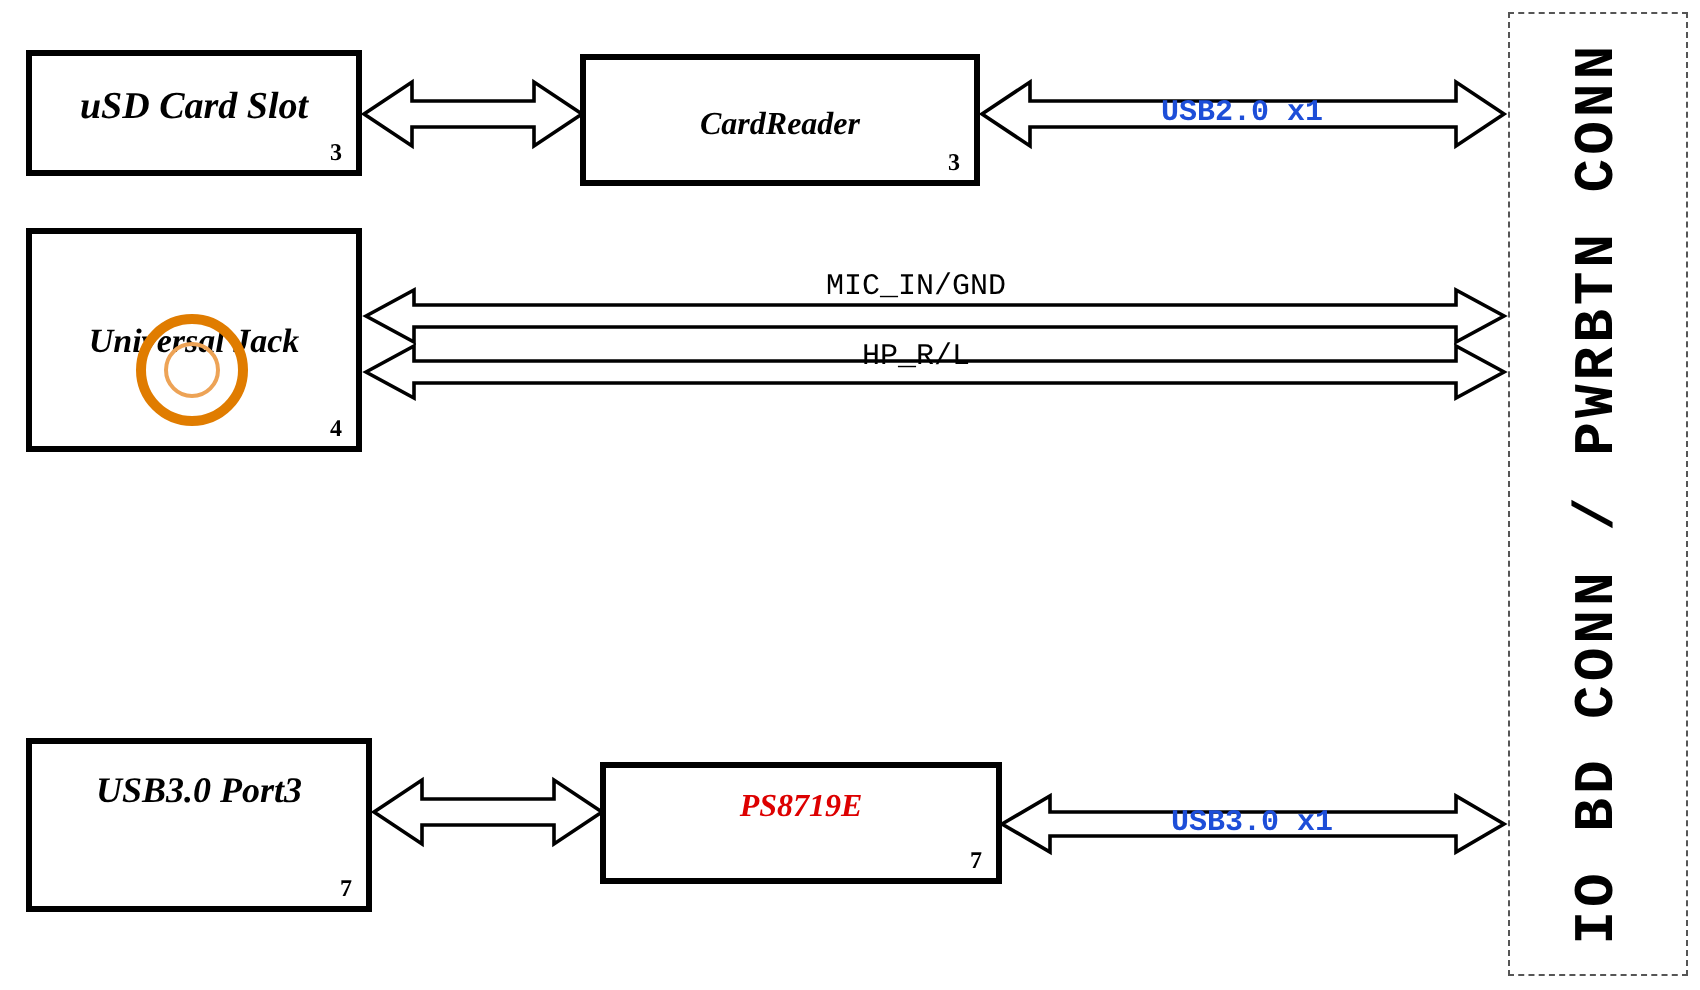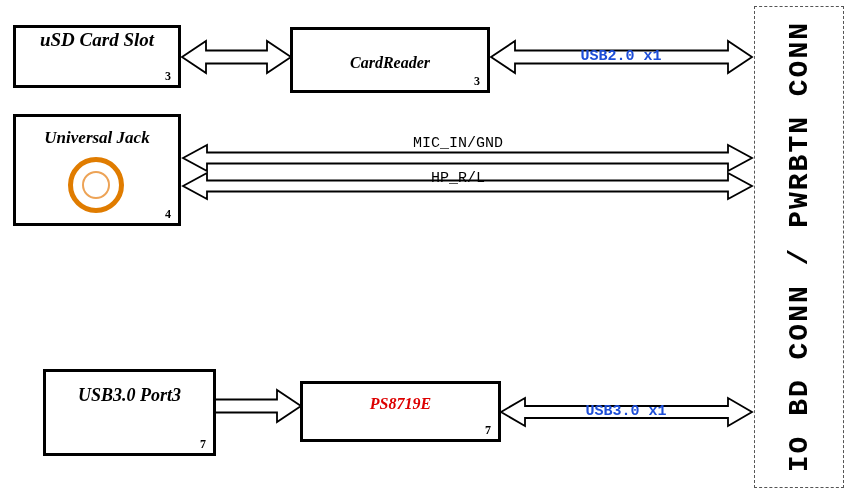--- a/index.html
+++ b/index.html
@@ -43,28 +43,28 @@
     position: absolute;
     right: 7px;
     bottom: 1px;
     font-family: "Liberation Serif", serif;
     font-weight: bold;
     font-size: 12px;
     color: #000000;
   }
   
   .box-usd { left: 13px; top: 25px; width: 168px; height: 63px; }
-  .box-usd .box-label { padding-top: 1px; font-size: 19px; }
+  .box-usd .box-label { padding-top: 15px; font-size: 19px; }
   
   .box-cardreader { left: 290px; top: 27px; width: 200px; height: 66px; }
   .box-cardreader .line1 { padding-top: 24px; font-size: 16px; }
   .box-cardreader .line2 { padding-top: 3px; font-size: 16px; color: #dd0000; }
   
   .box-jack { left: 13px; top: 114px; width: 168px; height: 112px; }
-  .box-jack .box-label { padding-top: 11px; font-size: 17px; }
+  .box-jack .box-label { padding-top: 11px; font-size: 17px; margin-top: 33px; }
   .jack-ring-outer {
     position: absolute;
     left: 52px;
     top: 40px;
     width: 56px;
     height: 56px;
     border: 5px solid #e07c00;
     border-radius: 50%;
     box-sizing: border-box;
   }
@@ -72,21 +72,21 @@
     position: absolute;
     left: 9px;
     top: 9px;
     width: 28px;
     height: 28px;
     border: 2px solid #eda356;
     border-radius: 50%;
     box-sizing: border-box;
   }
   
-  .box-usb3port { left: 13px; top: 369px; width: 173px; height: 87px; margin-left: 30px; }
+  .box-usb3port { left: 13px; top: 369px; width: 173px; height: 87px; }
   .box-usb3port .box-label { padding-top: 13px; font-size: 18px; }
   
   .box-ps8719e { left: 300px; top: 381px; width: 201px; height: 61px; }
   .box-ps8719e .box-label { padding-top: 11px; font-size: 16px; color: #dd0000; }
   
   .conn-label {
     position: absolute;
     transform: translateX(-50%);
     white-space: nowrap;
     font-family: "Liberation Mono", monospace;

